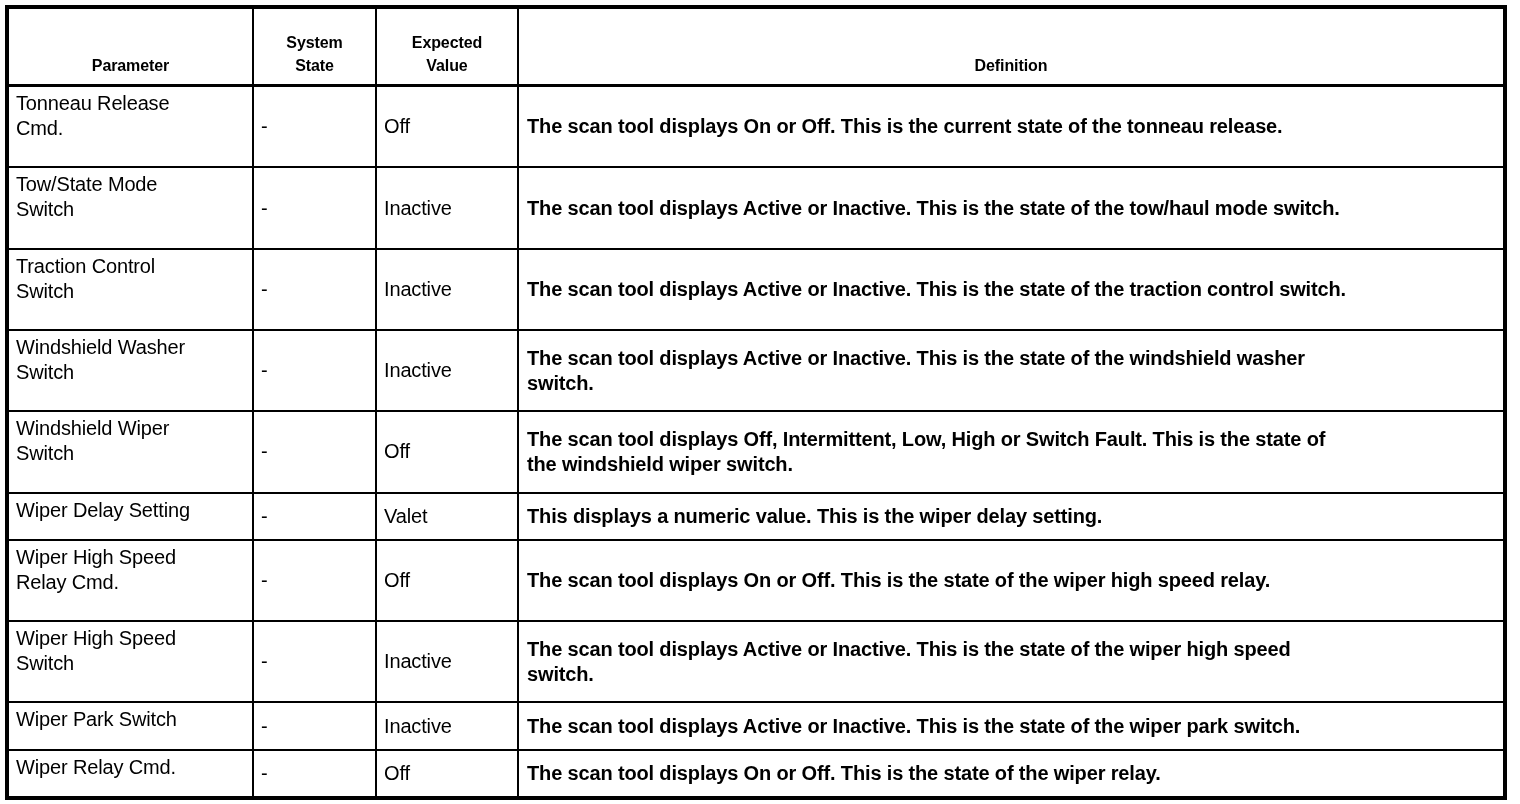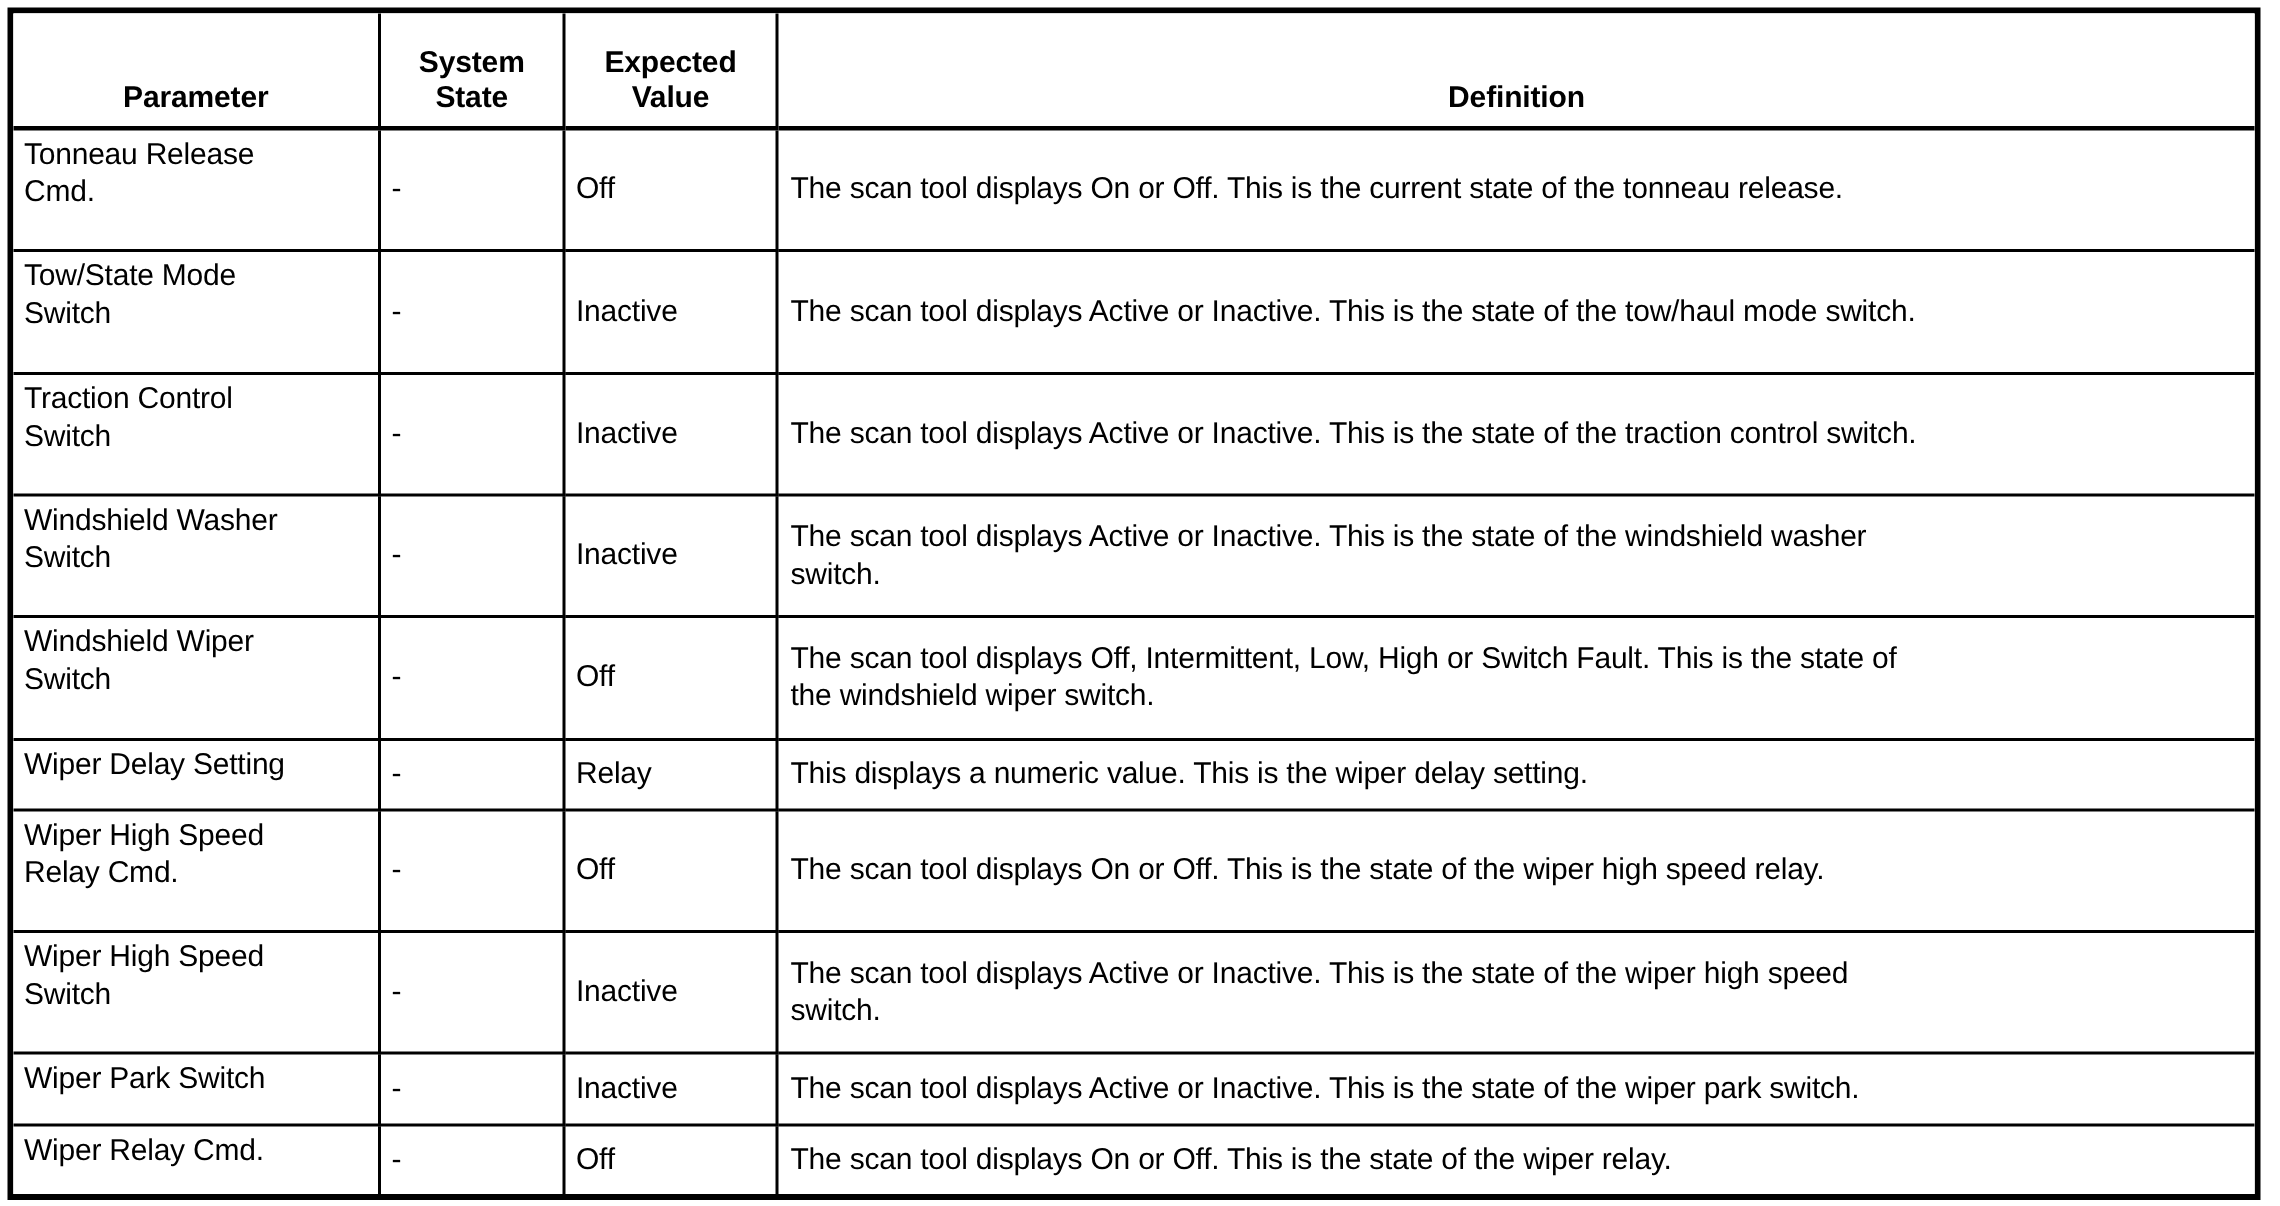--- a/index.html
+++ b/index.html
@@ -55,21 +55,21 @@
     vertical-align: middle;
     background: #ffffff;
   }
 
   
   thead tr.header-row th {
     height: 68px;
     border-top: none;
     border-bottom: 3px solid #000000;
     font-weight: bold;
-    font-size: 20px;
+    font-size: 16px;
     line-height: 23px;
     letter-spacing: -0.1px;
     vertical-align: bottom;
     padding-bottom: 7px;
   }
   thead tr.header-row th.h-param,
   thead tr.header-row th.h-def {
     text-align: center;
   }
   thead tr.header-row th.h-state,
@@ -97,20 +97,21 @@
     vertical-align: middle;
   }
   tbody td.cell-value {
     padding: 0 18px 0 7px;
     vertical-align: middle;
   }
   tbody td.cell-def {
     border-right: none;
     padding: 4px 8px 4px 8px;
     vertical-align: middle;
+    font-weight: bold;
   }
   tbody tr:last-child td { border-bottom: none; }
 
   .wrapline { display: block; white-space: nowrap; }
   .celltext { display: block; }
 </style>
 </head>
 <body>
 
 <div class="page">
@@ -219,21 +220,21 @@
             </td>
           </tr>
           <tr>
             <td class="cell-param">
               <span class="wrapline">Wiper Delay Setting</span>
             </td>
             <td class="cell-state">
               <span class="celltext">-</span>
             </td>
             <td class="cell-value">
-              <span class="celltext">Relay</span>
+              <span class="celltext">Valet</span>
             </td>
             <td class="cell-def">
               <span class="wrapline">This displays a numeric value. This is the wiper delay setting.</span>
             </td>
           </tr>
           <tr>
             <td class="cell-param">
               <span class="wrapline">Wiper High Speed</span>
               <span class="wrapline">Relay Cmd.</span>
             </td>

